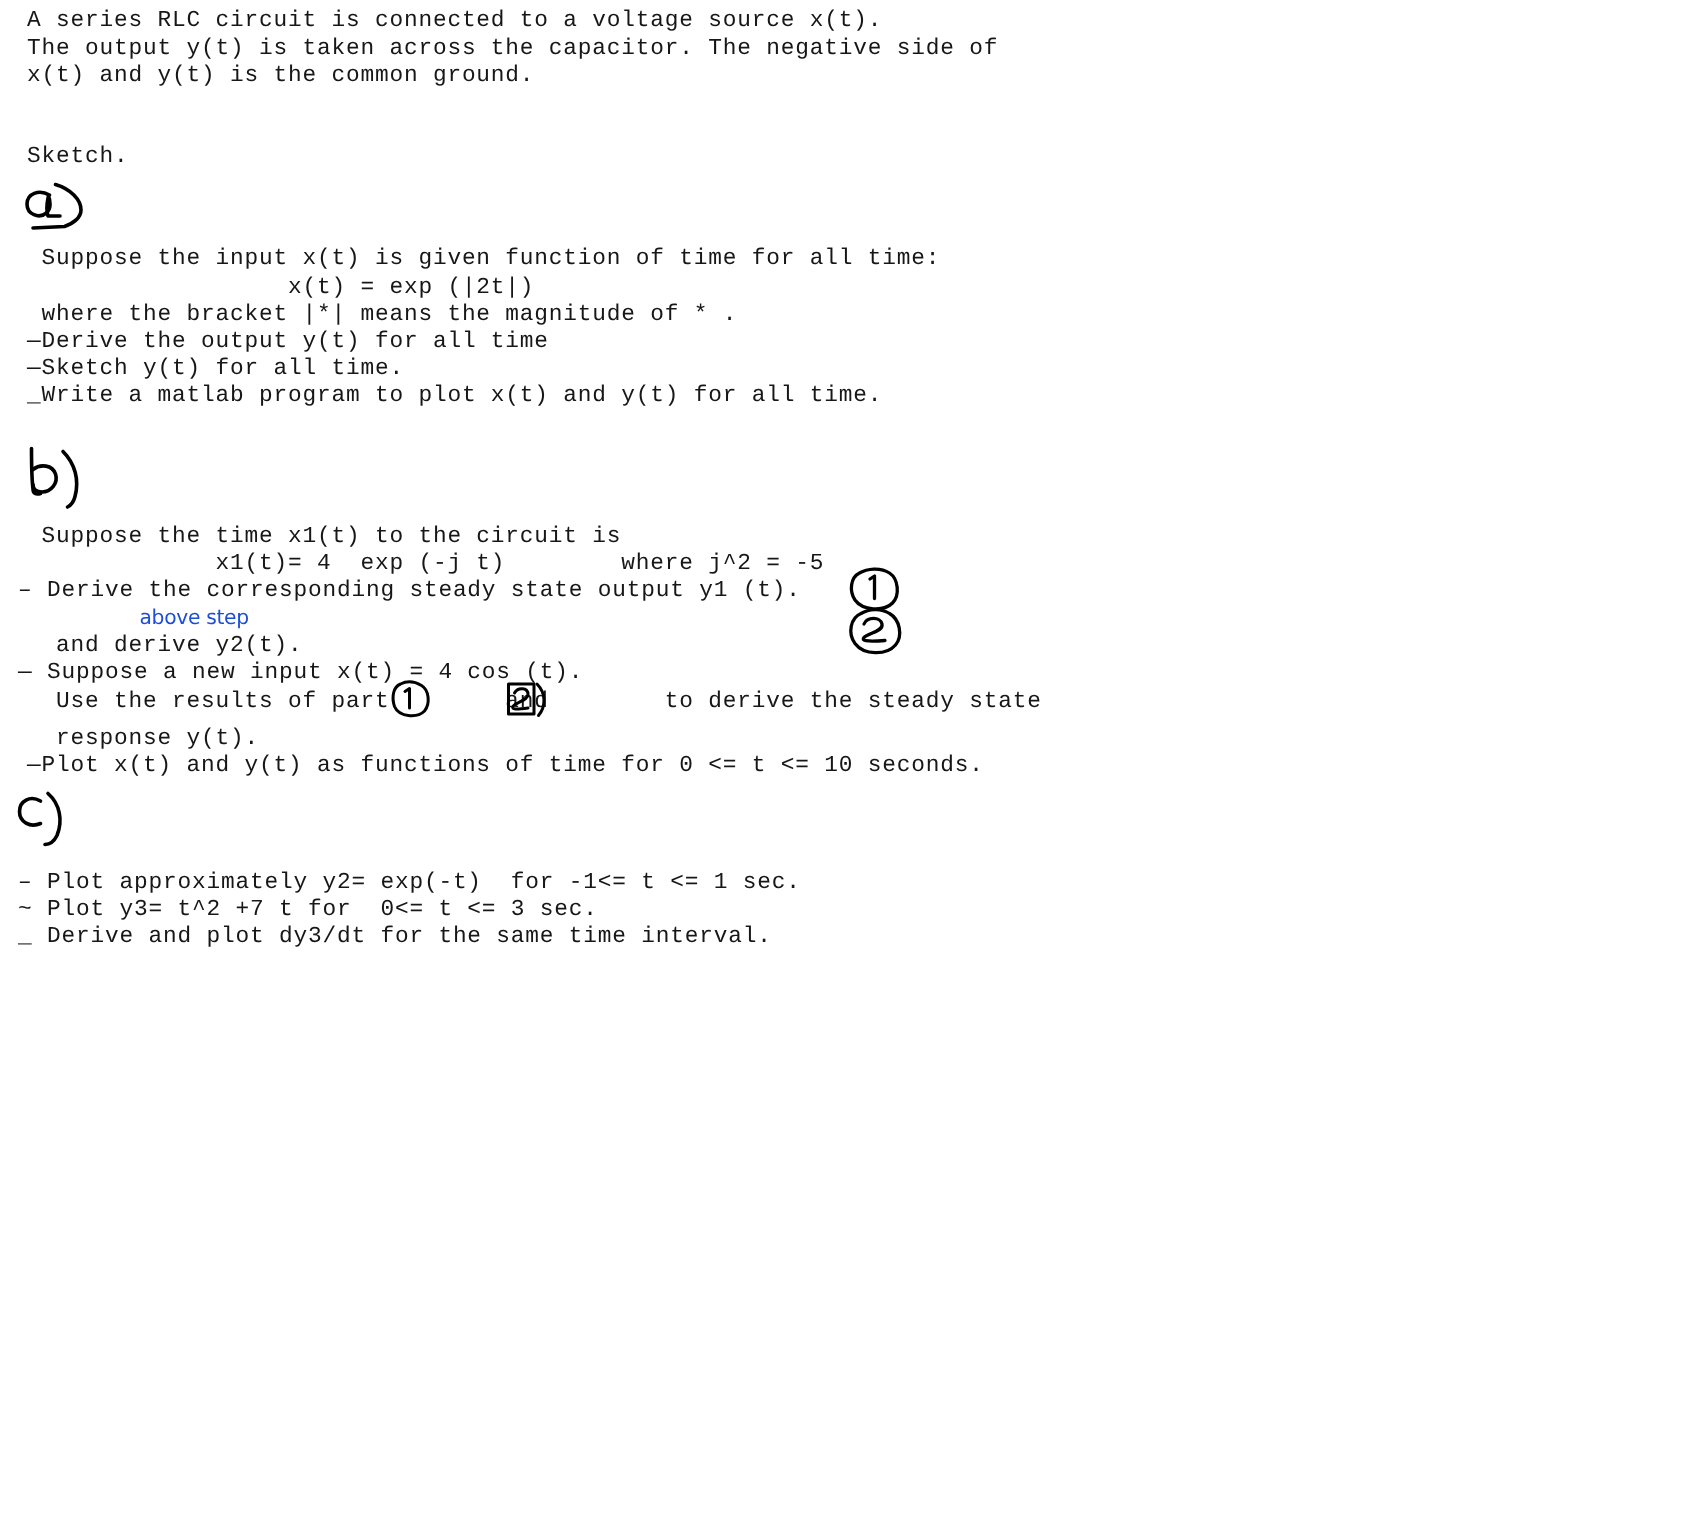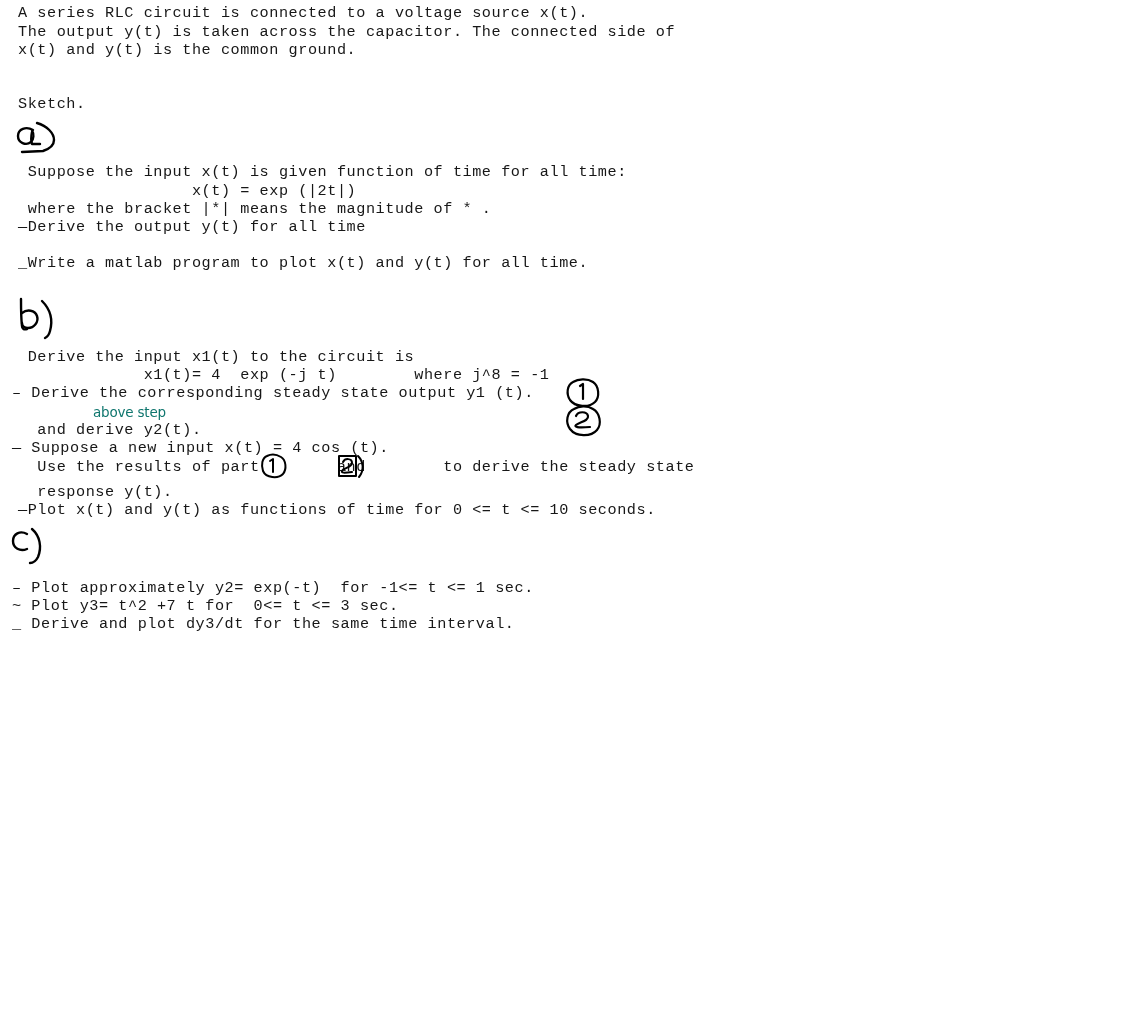--- a/index.html
+++ b/index.html
@@ -34,21 +34,21 @@
     color: #171717;
   }
   .intro { left: 18px; }
   
   .inserted {
     position: absolute;
     font-family: "DejaVu Sans", "Liberation Sans", sans-serif;
     font-size: 13.5px;
     letter-spacing: -0.2px;
     white-space: pre;
-    color: #0f766e;
+    color: #1d4ed8;
   }
   
   .ink {
     position: absolute;
     pointer-events: none;
   }
   .ink svg { display: block; overflow: visible; }
   .ink path, .ink polyline {
     fill: none;
     stroke: #000000;
@@ -56,49 +56,50 @@
     stroke-linejoin: round;
   }
   .ink-inline { position: absolute; }
 </style>
 </head>
 <body>
 
 <div class="page">
 
   <div class="tline intro" style="left:18px; top:4px;">A series RLC circuit is connected to a voltage source x(t).</div>
-  <div class="tline intro" style="left:18px; top:23px;">The output y(t) is taken across the capacitor. The connected side of</div>
+  <div class="tline intro" style="left:18px; top:23px;">The output y(t) is taken across the capacitor. The negative side of</div>
   <div class="tline intro" style="left:18px; top:41px;">x(t) and y(t) is the common ground.</div>
 
   <div class="tline intro" style="left:18px; top:95px;">Sketch.</div>
 
   <div class="ink" style="left:10px; top:119px;">
     <svg width="52" height="42" viewBox="0 0 52 42">
       <path d="M23 11 C16 7, 8 10, 8 17 C8 24, 16 27, 21 23 C24 20, 24 15, 22 11" stroke-width="2.4"></path>
       <path d="M22 13 C21 18, 21 22, 22 25 L30 25" stroke-width="2.4"></path>
       <path d="M27 4 C37 7, 44 14, 44 21 C44 26, 39 30, 33 32 L12 33" stroke-width="2.4"></path>
     </svg>
   </div>
 
   <div class="tline" style="left:18px; top:163px;"> Suppose the input x(t) is given function of time for all time:</div>
   <div class="tline" style="left:18px; top:182px;">                  x(t) = exp (|2t|)</div>
   <div class="tline" style="left:18px; top:200px;font-family:Liberation Mono, monospace;"> where the bracket |*| means the magnitude of * .</div>
   <div class="tline" style="left:18px; top:218px;">—Derive the output y(t) for all time</div>
+  <div class="tline" style="left:18px; top:236px;">—Sketch y(t) for all time.</div>
   <div class="tline" style="left:18px; top:254px;">_Write a matlab program to plot x(t) and y(t) for all time.</div>
 
   <div class="ink" style="left:12px; top:296px;">
     <svg width="48" height="46" viewBox="0 0 48 46">
       <path d="M9 3 C9 12, 9 22, 10 30 C10 33, 12 34, 15 33" stroke-width="2.4"></path>
       <path d="M10 17 C15 13, 23 14, 25 20 C27 26, 22 32, 16 32 C12 32, 10 30, 10 27" stroke-width="2.4"></path>
       <path d="M30 5 C38 13, 41 24, 38 35 C37 39, 35 41, 33 42" stroke-width="2.4"></path>
     </svg>
   </div>
 
-  <div class="tline" style="left:18px; top:348px;"> Derive the input x1(t) to the circuit is</div>
-  <div class="tline" style="left:18px; top:366px;">             x1(t)= 4  exp (-j t)        where j^8 = -1</div>
+  <div class="tline" style="left:18px; top:348px;"> Suppose the time x1(t) to the circuit is</div>
+  <div class="tline" style="left:18px; top:366px;">             x1(t)= 4  exp (-j t)        where j^2 = -5</div>
   <div class="tline" style="left:12px; top:384px;">– Derive the corresponding steady state output y1 (t).</div>
 
   <div class="inserted" style="left:93px; top:404px;">above step</div>
 
   <div class="tline" style="left:18px; top:421px;">  and derive y2(t).</div>
   <div class="tline" style="left:12px; top:439px;">— Suppose a new input x(t) = 4 cos (t).</div>
   <div class="tline" style="left:18px; top:458px;">  Use the results of part        and        to derive the steady state</div>
   <div class="tline" style="left:18px; top:483px;">  response y(t).</div>
   <div class="tline" style="left:18px; top:501px;">—Plot x(t) and y(t) as functions of time for 0 &lt;= t &lt;= 10 seconds.</div>
 

